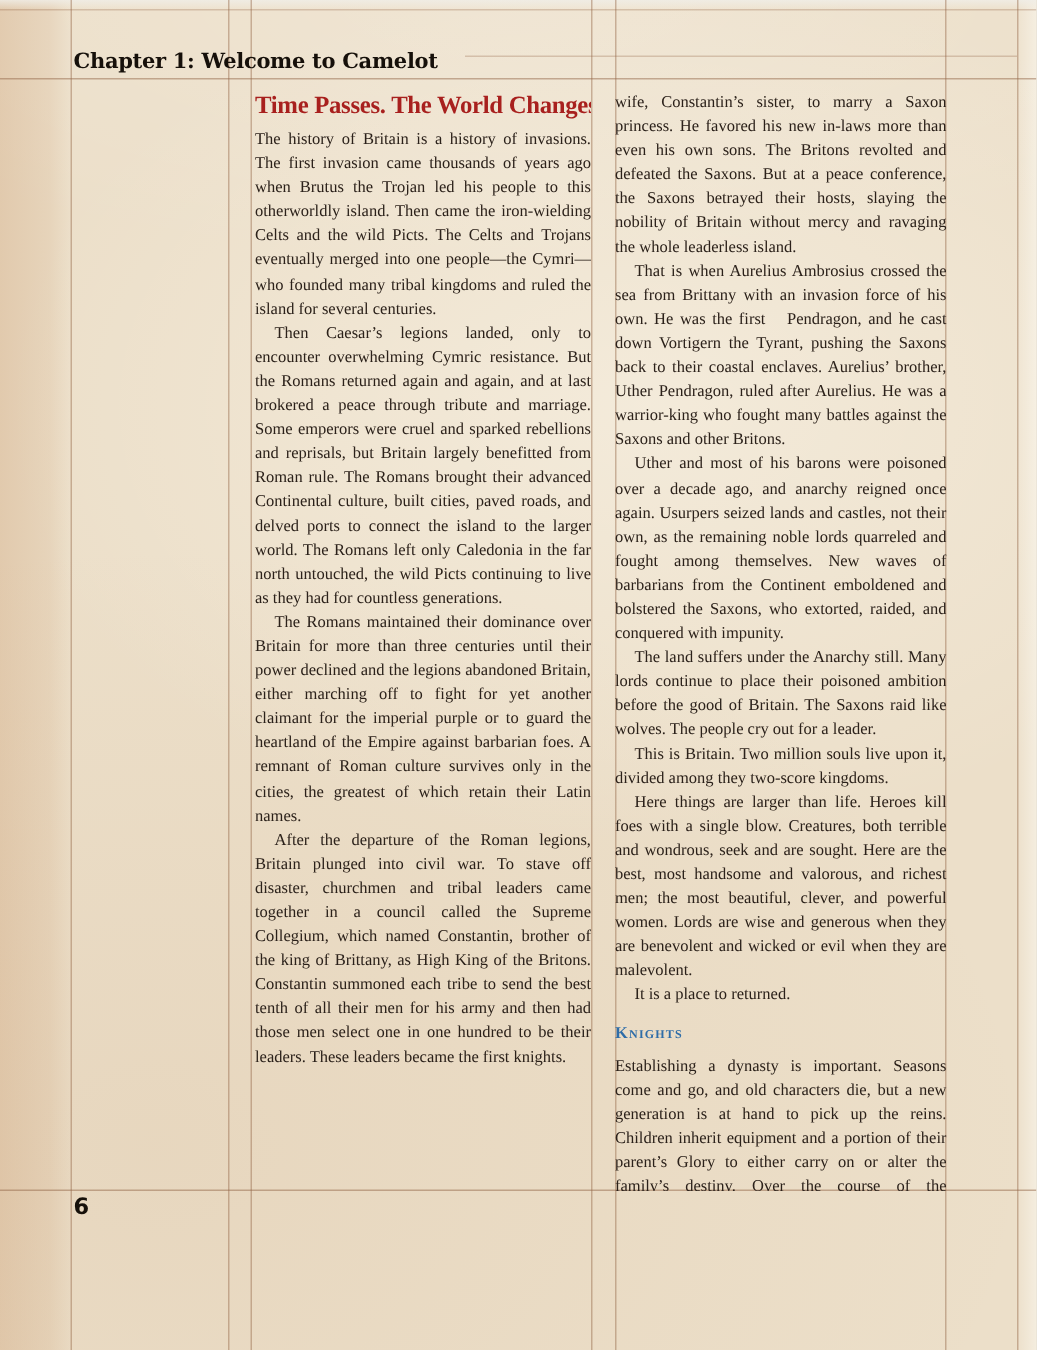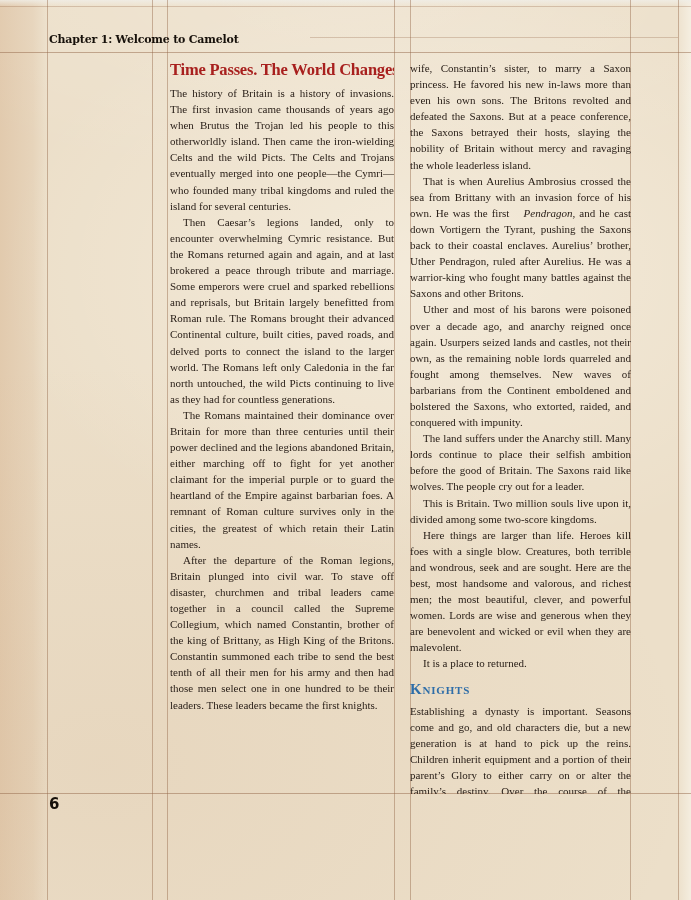--- a/index.html
+++ b/index.html
@@ -24,21 +24,21 @@
   .vguide{position:absolute;top:0;bottom:0;width:1px;background:rgba(148,104,74,0.45);}
   .hguide{position:absolute;left:0;right:0;height:1px;background:rgba(148,104,74,0.50);}
   .hguide.faint{background:rgba(148,104,74,0.30);}
   .v1{left:47px;} .v2{left:152px;} .v3{left:167px;} .v4{left:394px;}
   .v5{left:410px;} .v6{left:630px;} .v7{left:678px;}
   .h-top{top:6px;} .h-header{top:52px;} .h-bottom{top:793px;}
   .h-right-seg{position:absolute;top:37px;left:310px;width:368px;height:1px;background:rgba(148,104,74,0.30);}
 
   .chapter-header{
     position:absolute;left:49px;top:33px;
-    font-family:"DejaVu Serif", serif;font-weight:bold;font-size:11px;
+    font-family:"DejaVu Serif", serif;font-weight:bold;font-size:14px;
     letter-spacing:-0.2px;color:#16100a;white-space:nowrap;
   }
   .page-number{
     position:absolute;left:49px;top:795px;
     font-family:"DejaVu Sans", sans-serif;font-weight:bold;font-size:15px;color:#16100a;
   }
   .col{position:absolute;overflow:hidden;}
   .col-left{left:170px;top:60px;width:224px;height:734px;}
   .col-right{left:410px;top:60px;width:221px;height:734px;}
   .section-heading{
@@ -48,24 +48,24 @@
     color:#a8201e;white-space:nowrap;
   }
   .body-par{
     margin:0;font-size:11px;line-height:16.1px;text-align:justify;
     text-indent:13px;color:#2b211a;hyphens:auto;-webkit-hyphens:auto;
   }
   .body-par.noindent{text-indent:0;}
   .knights-heading{
     margin:9px 0 5px 0;
     font-family:"Liberation Serif", serif;font-weight:bold;
-    font-variant:small-caps;font-size:15px;line-height:17px;
+    font-variant:small-caps;font-size:11px;line-height:17px;
     letter-spacing:0.8px;color:#2e6da8;
   }
-  .italic-term{font-style:italic;margin-left:10px;}
+  .italic-term{margin-left:10px;}
 </style>
 </head>
 <body>
 
 <div class="page">
 
   <div class="edge-left"></div>
   <div class="edge-right"></div>
   <div class="edge-top"></div>
 
@@ -88,22 +88,22 @@
     <p class="body-par noindent">The history of Britain is a history of invasions. The first invasion came thousands of years ago when Brutus the Trojan led his people to this otherworldly island. Then came the iron-wielding Celts and the wild Picts. The Celts and Trojans eventually merged into one people—the Cymri—who founded many tribal kingdoms and ruled the island for several centuries.</p>
     <p class="body-par">Then Caesar’s legions landed, only to encounter overwhelming Cymric resistance. But the Romans returned again and again, and at last brokered a peace through tribute and marriage. Some emperors were cruel and sparked rebellions and reprisals, but Britain largely benefitted from Roman rule. The Romans brought their advanced Continental culture, built cities, paved roads, and delved ports to connect the island to the larger world. The Romans left only Caledonia in the far north untouched, the wild Picts continuing to live as they had for countless generations.</p>
     <p class="body-par">The Romans maintained their dominance over Britain for more than three centuries until their power declined and the legions abandoned Britain, either marching off to fight for yet another claimant for the imperial purple or to guard the heartland of the Empire against barbarian foes. A remnant of Roman culture survives only in the cities, the greatest of which retain their Latin names.</p>
     <p class="body-par">After the departure of the Roman legions, Britain plunged into civil war. To stave off disaster, churchmen and tribal leaders came together in a council called the Supreme Collegium, which named Constantin, brother of the king of Brittany, as High King of the Britons. Constantin summoned each tribe to send the best tenth of all their men for his army and then had those men select one in one hundred to be their leaders. These leaders became the first knights.</p>
   </div>
 
   <div class="col col-right">
     <p class="body-par noindent">wife, Constantin’s sister, to marry a Saxon princess. He favored his new in-laws more than even his own sons. The Britons revolted and defeated the Saxons. But at a peace conference, the Saxons betrayed their hosts, slaying the nobility of Britain without mercy and ravaging the whole leaderless island.</p>
     <p class="body-par"><span>That is when Aurelius Ambrosius crossed the sea from Brittany with an invasion force of his own. He was the first </span><span class="italic-term">Pendragon</span><span>, and he cast down Vortigern the Tyrant, pushing the Saxons back to their coastal enclaves. Aurelius’ brother, Uther Pendragon, ruled after Aurelius. He was a warrior-king who fought many battles against the Saxons and other Britons.</span></p>
     <p class="body-par">Uther and most of his barons were poisoned over a decade ago, and anarchy reigned once again. Usurpers seized lands and castles, not their own, as the remaining noble lords quarreled and fought among themselves. New waves of barbarians from the Continent emboldened and bolstered the Saxons, who extorted, raided, and conquered with impunity.</p>
-    <p class="body-par">The land suffers under the Anarchy still. Many lords continue to place their selfish ambition before the good of Britain. The Saxons raid like wolves. The people cry out for a leader.</p>
-    <p class="body-par">This is Britain. Two million souls live upon it, divided among some two-score kingdoms.</p>
+    <p class="body-par">The land suffers under the Anarchy still. Many lords continue to place their poisoned ambition before the good of Britain. The Saxons raid like wolves. The people cry out for a leader.</p>
+    <p class="body-par">This is Britain. Two million souls live upon it, divided among they two-score kingdoms.</p>
     <p class="body-par">Here things are larger than life. Heroes kill foes with a single blow. Creatures, both terrible and wondrous, seek and are sought. Here are the best, most handsome and valorous, and richest men; the most beautiful, clever, and powerful women. Lords are wise and generous when they are benevolent and wicked or evil when they are malevolent.</p>
     <p class="body-par">It is a place to returned.</p>
     <h3 class="knights-heading">Knights</h3>
     <p class="body-par noindent">Establishing a dynasty is important. Seasons come and go, and old characters die, but a new generation is at hand to pick up the reins. Children inherit equipment and a portion of their parent’s Glory to either carry on or alter the family’s destiny. Over the course of the campaign, your knights create a story cycle of their own centered on their family lineage.</p>
   </div>
 
   <div class="page-number">6</div>
 
 </div>
 

